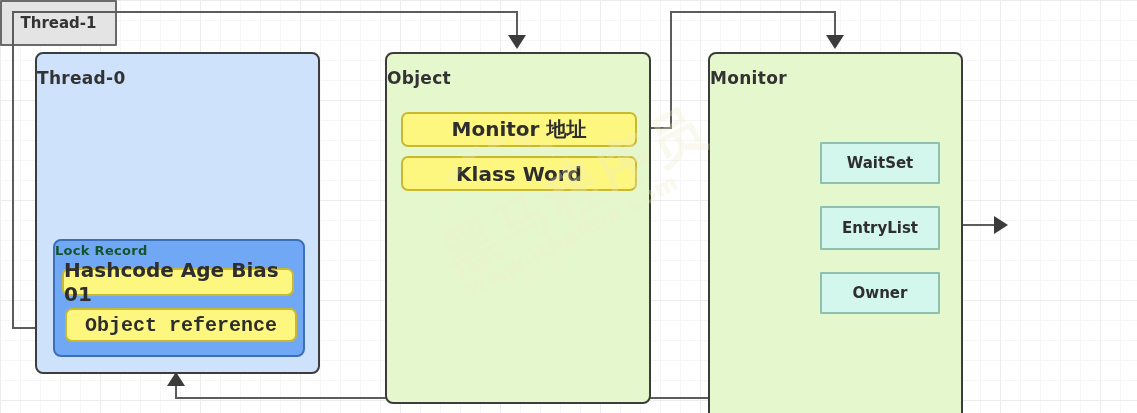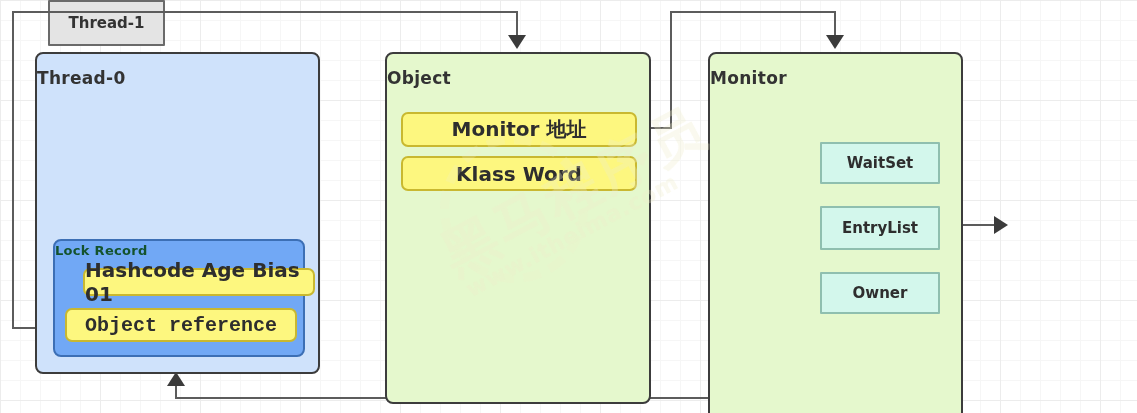--- a/index.html
+++ b/index.html
@@ -111,21 +111,21 @@
     background: #fdf77f;
     border: 2px solid #c9b830;
     border-radius: 7px;
     display: flex;
     align-items: center;
     justify-content: center;
     font-weight: 700;
     font-size: 20px;
     color: #2e2e2e;
   }
-  .lr-cell-1 { left: 28px; top: 27px; width: 232px; height: 28px; }
+  .lr-cell-1 { left: 7px; top: 27px; width: 232px; height: 28px; }
   .lr-cell-2 { left: 10px; top: 67px; width: 232px; height: 34px; font-family: Liberation Mono, monospace; }
 
   .object {
     left: 385px; top: 52px; width: 266px; height: 352px;
     background: #e5f8cd;
     border-radius: 8px;
   }
   .object .box-title { top: 14px; font-size: 17px; }
   .obj-cell-1 { left: 14px; top: 58px; width: 236px; height: 35px; }
   .obj-cell-2 { left: 14px; top: 102px; width: 236px; height: 35px; }
@@ -160,21 +160,20 @@
     left: 1010px; top: 204px; width: 113px; height: 42px;
     background: #e4e4e4;
     border: 2px solid #6a6a6a;
     border-radius: 1px;
     display: flex;
     align-items: center;
     justify-content: center;
     font-weight: 700;
     font-size: 15px;
     color: #333333;
-    margin-left: 48px;
   }
 </style>
 </head>
 <body>
 
 <div id="canvas">
 
   <div class="watermark">
     <div class="wm-ring"></div>
     <div class="wm-text wm-cn">黑马程序员</div>

